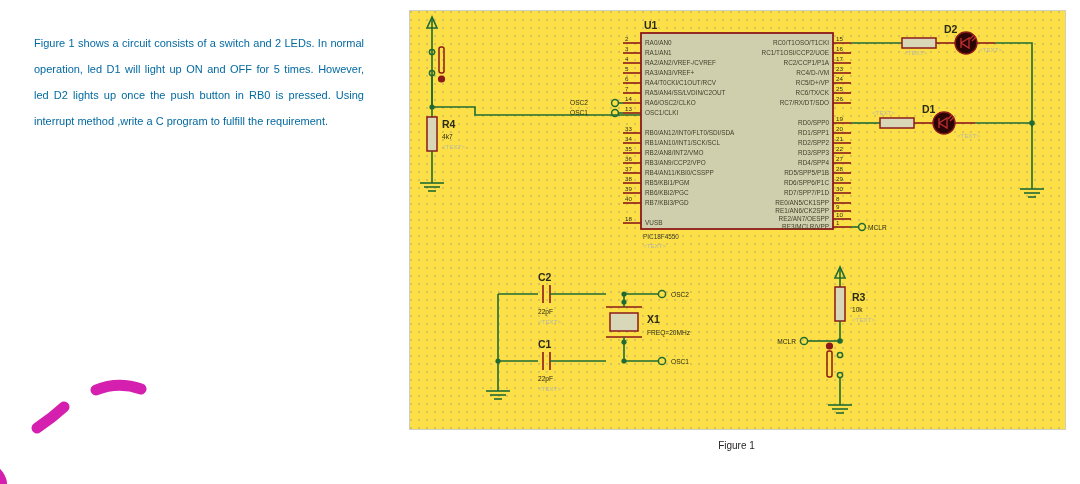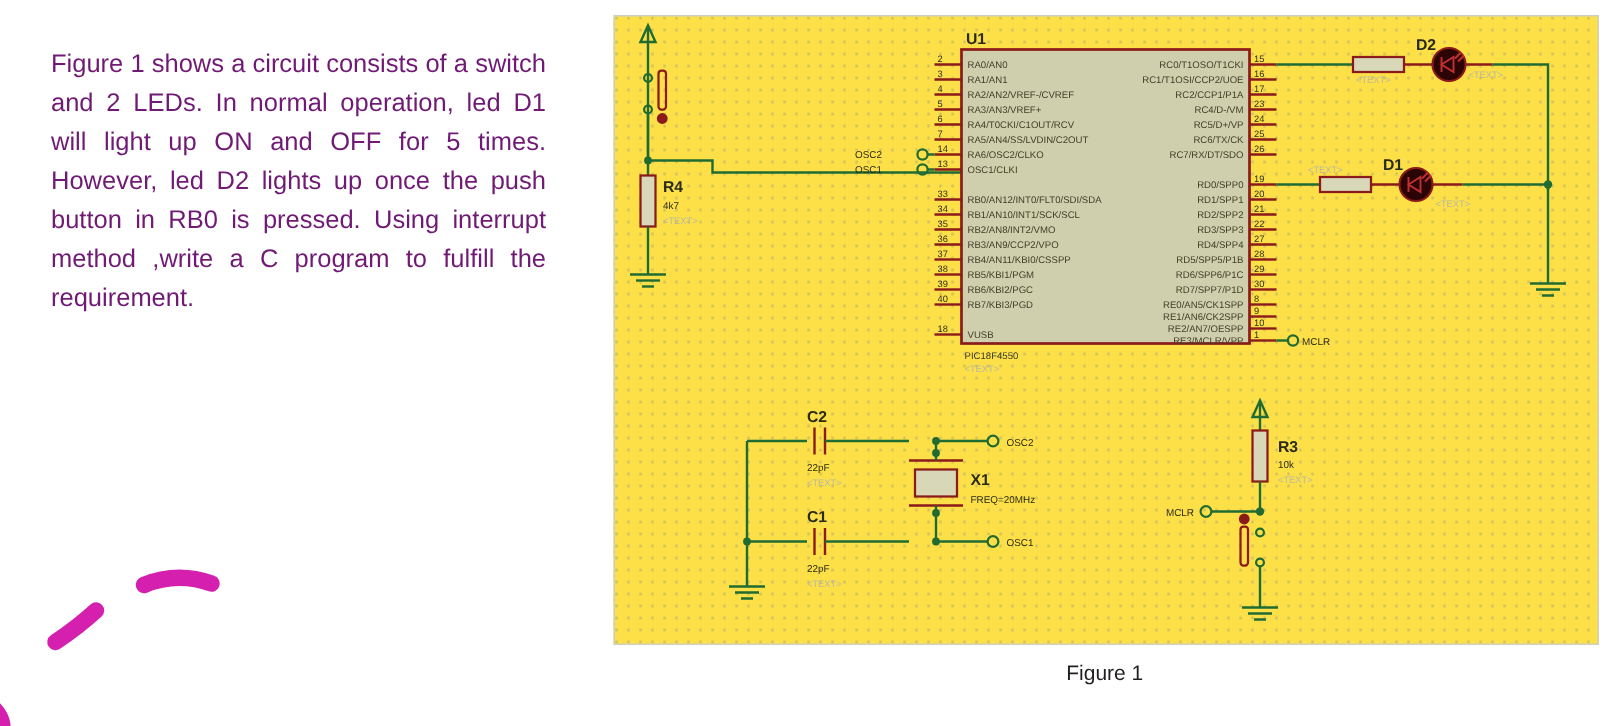--- a/index.html
+++ b/index.html
@@ -4,41 +4,41 @@
 <style>
   html,body{margin:0;padding:0;}
   body{
     width:1080px;height:484px;background:#ffffff;
     font-family:"Liberation Sans",sans-serif;
     position:relative;overflow:hidden;
   }
   
   #question-text{
     position:absolute;left:34px;top:30px;width:330px;
-    font-size:17px;line-height:26px;color:#701a75;
+    font-size:11px;line-height:26px;color:#0369a1;
     text-align:justify;text-justify:inter-word;
     font-family:"Liberation Sans",sans-serif;
   }
   
   #schematic{
     position:absolute;left:409px;top:10px;width:655px;height:418px;
     background:#fde047;
     border:1px solid #cfcfc0;
     overflow:hidden;
   }
   #grid-dots{
     position:absolute;inset:0;
     background-image:
       radial-gradient(circle at 1px 1px, rgba(150,150,120,.40) 0.9px, transparent 1px);
     background-size:8px 8px;
     pointer-events:none;
   }
   #caption{
     position:absolute;left:409px;top:440px;width:655px;
-    text-align:center;font-size:14px;color:#231f20;
+    text-align:center;font-size:10px;color:#231f20;
     font-family:"Liberation Sans",sans-serif;
   }
   
   svg.layer{position:absolute;left:0;top:0;width:655px;height:418px;}
   .wire{stroke:#1f6b32;stroke-width:1.6;fill:none;}
   .pinline{stroke:#8b1a1a;stroke-width:1.6;fill:none;}
   .icbody{fill:#cfcfae;stroke:#8b1a1a;stroke-width:1.8;}
   .comp-fill{fill:#d8d8b8;stroke:#8b1a1a;stroke-width:1.5;}
   .term{fill:none;stroke:#1f6b32;stroke-width:1.5;}
   .dot{fill:#1f6b32;}

